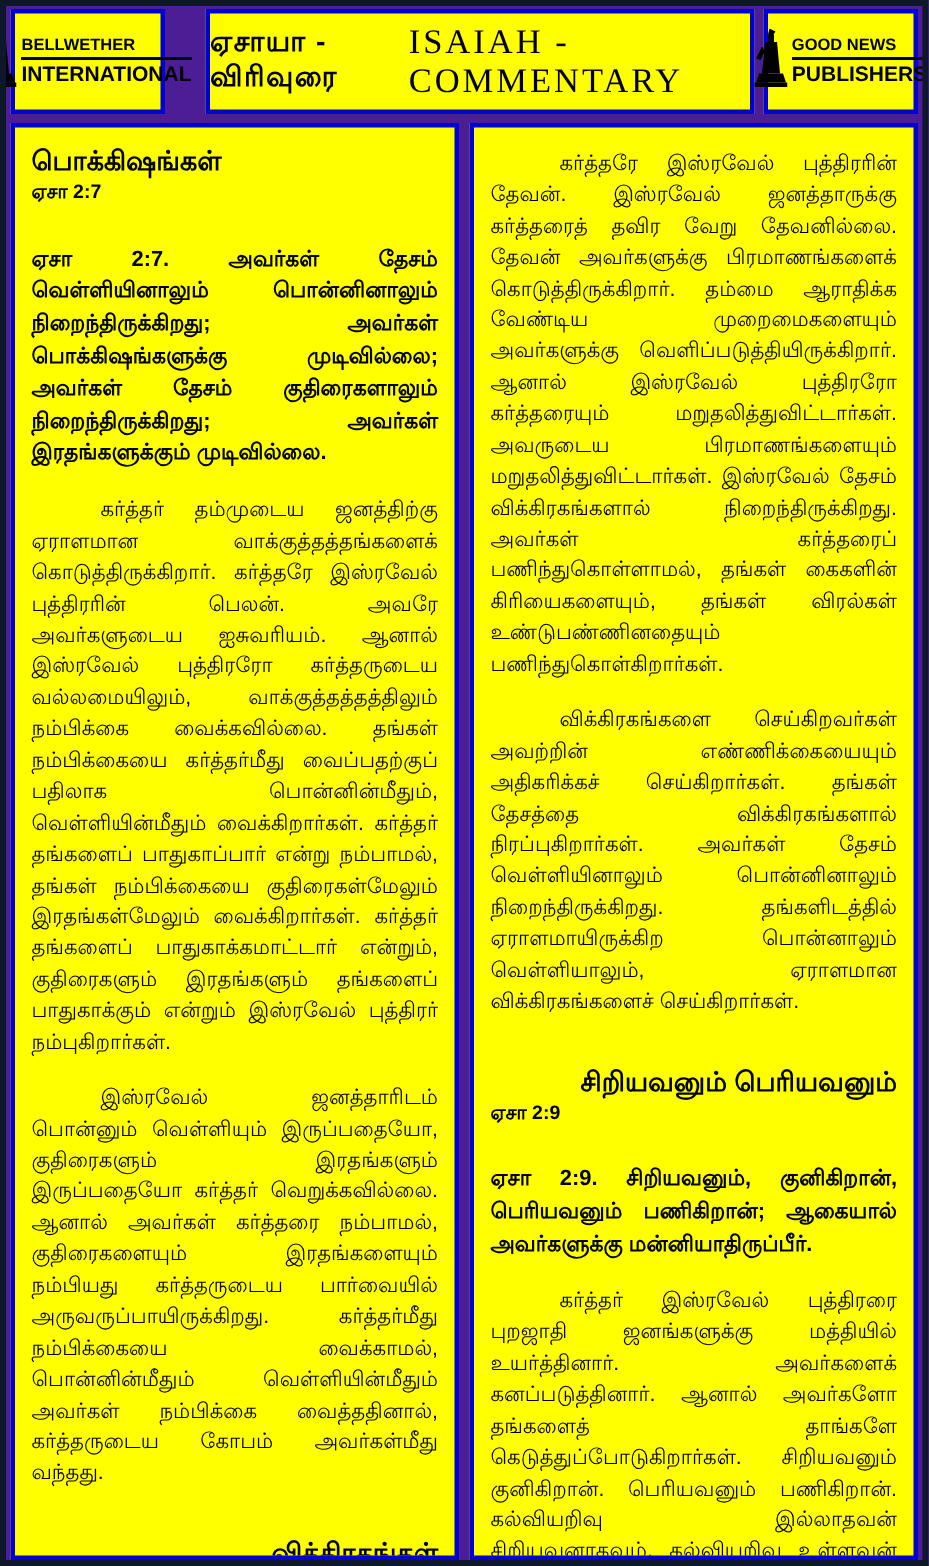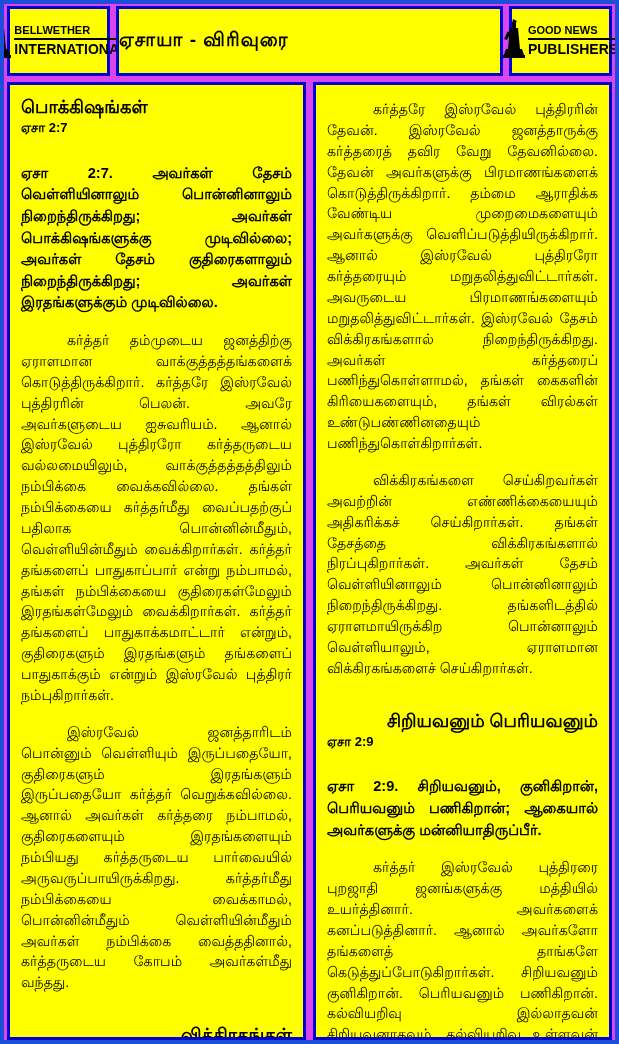--- a/index.html
+++ b/index.html
@@ -4,22 +4,22 @@
 <style>
   html,body{margin:0;padding:0;}
   body{
     font-family:"Liberation Sans","DejaVu Sans",sans-serif;
     background:#888;
   }
   .page{
     position:relative;
     width:619px;height:1044px;
     box-sizing:border-box;
-    background:#d946ef;
-    border:4px solid #1d4ed8;
+    background:#4c1d95;
+    border:4px solid #0f172a;
     padding:2px 3px;
     overflow:hidden;
   }
   
   .header{
     display:flex;
     gap:6px;
     height:70px;
   }
   .logo-box{
@@ -47,22 +47,23 @@
     font-size:14px;font-weight:bold;color:#000;
     line-height:1.3;white-space:nowrap;
     font-stretch:condensed;
   }
   .title-box{
     box-sizing:border-box;
     flex:1;
     border:3px solid #0101D5;
     background:#FFFF00;
     display:flex;flex-direction:row;
-    align-items:center;justify-content:flex-start;
+    align-items:center;justify-content:center;
     gap:3px;
+    margin-left:21px;
   }
   .title-tamil{
     font-size:19px;font-weight:bold;color:#000;
     letter-spacing:1px;
   }
   .title-english{
     font-family:"Liberation Serif","DejaVu Serif",serif;
     font-size:23px;color:#000;letter-spacing:2px;
   }
   
@@ -127,20 +128,21 @@
         </svg>
       </span>
       <span class="logo-text">
         <span class="logo-line1">BELLWETHER</span>
         <span class="logo-line2">INTERNATIONAL</span>
       </span>
     </div>
 
     <div class="title-box">
       <div class="title-tamil">ஏசாயா - விரிவுரை</div>
+      <div class="title-english">ISAIAH - COMMENTARY</div>
     </div>
 
     <div class="logo-box">
       <span class="logo-fig">
         <svg width="22" height="40" viewBox="0 0 22 40" aria-hidden="true">
           <g fill="#000">
             <polygon points="10,0 14,2 12,5 9,4"></polygon>
             <rect x="9" y="4" width="4" height="6"></rect>
             <polygon points="7,9 15,9 17,30 5,30"></polygon>
             <polygon points="3,30 19,30 21,36 1,36"></polygon>

